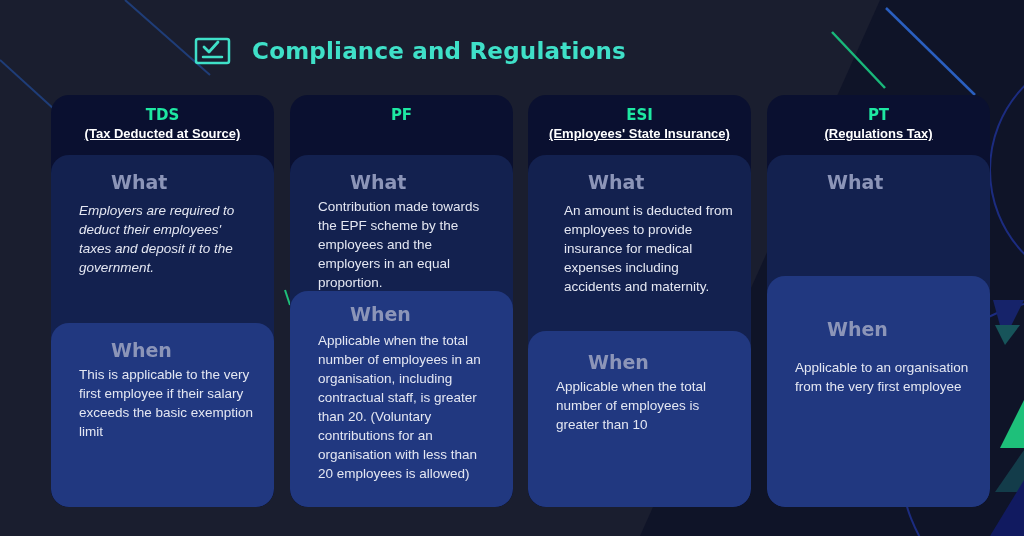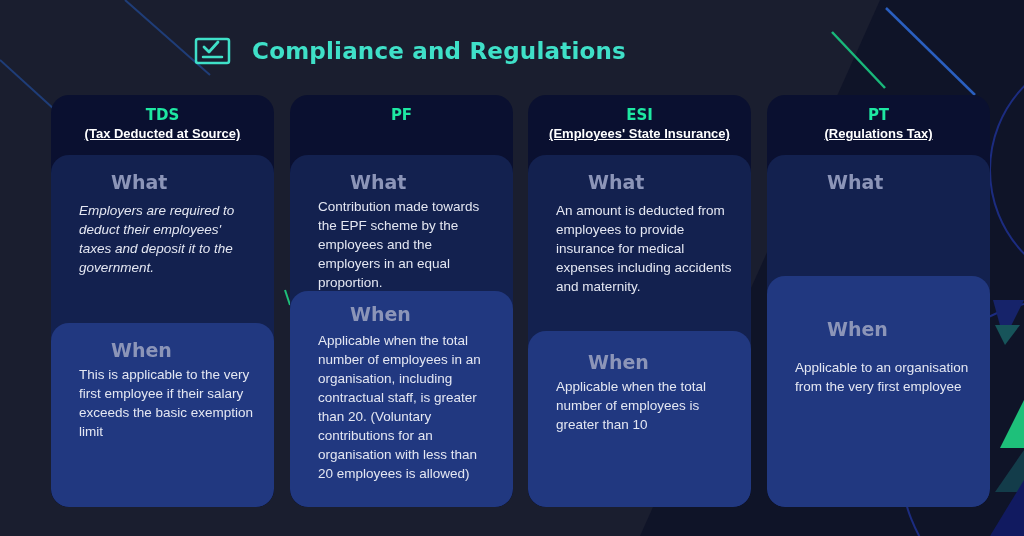--- a/index.html
+++ b/index.html
@@ -112,21 +112,21 @@
   </div>
 </div>
 
 <div class="column" style="left:528px;">
   <div class="col-head">
     <div class="col-abbr">ESI</div>
     <div class="col-full">(Employees' State Insurance)</div>
   </div>
   <div class="what-box">
     <div class="section-label" style="top:16px;">What</div>
-    <div class="section-text" style="top:46px;">An amount is deducted from employees to provide insurance for medical expenses including accidents and maternity.</div>
+    <div class="section-text" style="top:46px;margin-left:8px;">An amount is deducted from employees to provide insurance for medical expenses including accidents and maternity.</div>
   </div>
   <div class="when-box" style="top:236px;">
     <div class="section-label" style="top:20px;">When</div>
     <div class="section-text" style="top:46px;">Applicable when the total number of employees is greater than 10</div>
   </div>
 </div>
 
 <div class="column" style="left:767px;">
   <div class="col-head">
     <div class="col-abbr">PT</div>

